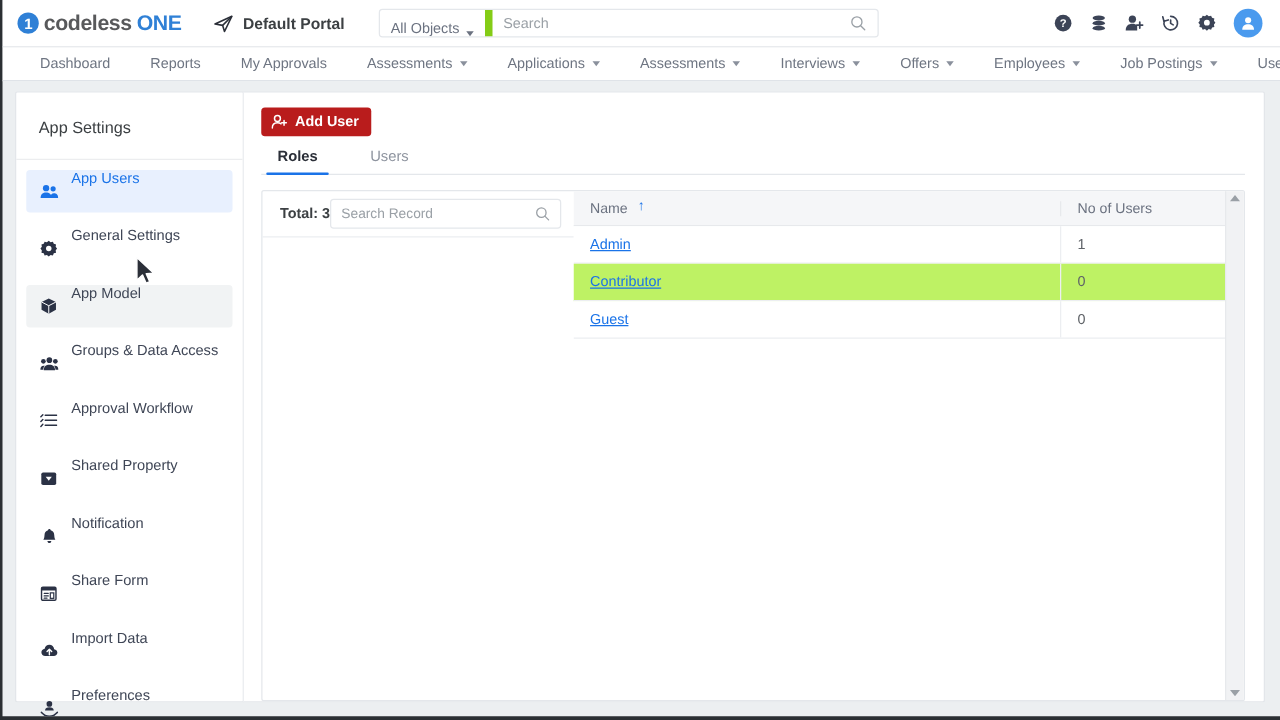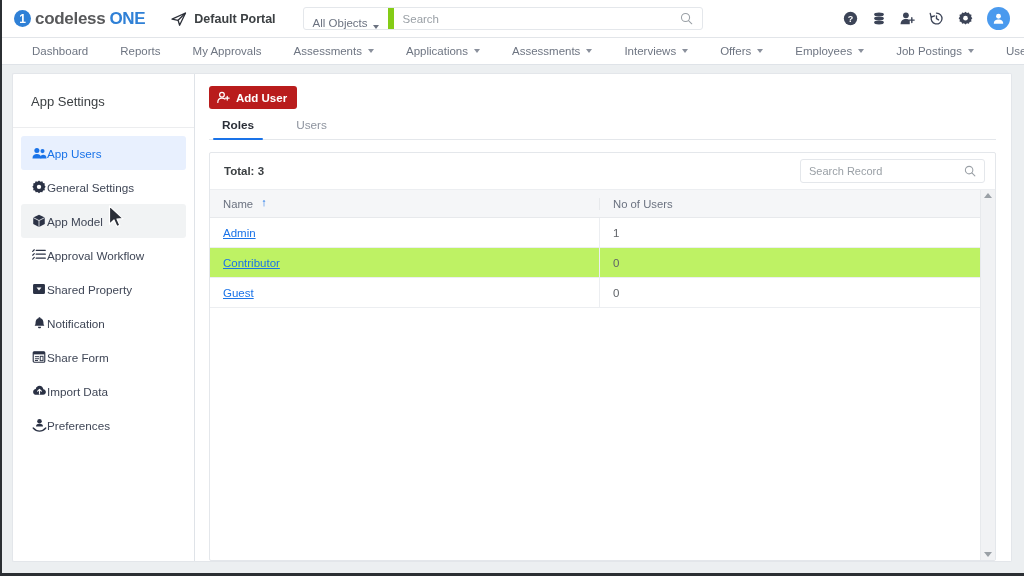--- a/index.html
+++ b/index.html
@@ -169,27 +169,27 @@
   }
   .sb-title {
     font-size: 13px;
     color: #3c4043;
     padding: 20px 0 18px 18px;
     border-bottom: 1px solid #ecedef;
   }
   .sb-list { padding: 8px 8px 0 8px; }
   .sb-item {
     display: flex;
-    align-items: center;
+    gap: 10px;
     height: 34px;
     padding-left: 10px;
     border-radius: 3px;
     font-size: 11.7px;
     color: #3f4656;
-    margin-bottom: 0px;
+    margin-bottom: 12px;
   }
   .sb-item .ico { width: 16px; display: flex; align-items: center; justify-content: center; }
   .sb-item.active { background: #e8f0fe; color: #1a73e8; }
   .sb-item.hover { background: #f1f3f4; }
 
   
   .main {
     flex: 1;
     background: #fff;
     border: 1px solid #e3e6ea;
@@ -239,21 +239,21 @@
     background: #1a73e8;
     border-radius: 2px;
   }
 
   .card {
     margin-top: 12px;
     border: 1px solid #e4e7eb;
     border-radius: 2px;
     flex: 1;
     display: flex;
-    flex-direction: column;
+    flex-direction: row;
     min-height: 0;
     position: relative;
   }
 
   .card-top {
     height: 37px;
     display: flex;
     align-items: center;
     padding: 0 10px 0 14px;
     border-bottom: 1px solid #eceef1;
@@ -505,20 +505,33 @@
           <span class="ico">
             <svg width="14" height="14" viewBox="0 0 16 16">
               <path d="M8 0.8 L14.6 4.1 L14.6 11.3 L8 14.8 L1.4 11.3 L1.4 4.1 Z" fill="#2b3245"></path>
               <path d="M1.4 4.1 L8 7.5 L14.6 4.1" fill="none" stroke="#fff" stroke-width="0.9"></path>
               <path d="M8 7.5 L8 14.8" fill="none" stroke="#fff" stroke-width="0.9"></path>
             </svg>
           </span>
           <span>App Model</span>
         </div>
 
+        <div class="sb-item">
+          <span class="ico">
+            <svg width="15" height="15" viewBox="0 0 16 16">
+              <circle cx="8" cy="4.4" r="2.4" fill="#2b3245"></circle>
+              <circle cx="2.9" cy="5.4" r="2.0" fill="#2b3245"></circle>
+              <circle cx="13.1" cy="5.4" r="2.0" fill="#2b3245"></circle>
+              <path d="M3.2 13.0 C3.2 9.7 5.1 8.4 8 8.4 C10.9 8.4 12.8 9.7 12.8 13.0 Z" fill="#2b3245"></path>
+              <path d="M0.3 12.6 C0.3 10.1 1.3 9.1 3.1 9.1 L4.2 9.1 C3.2 9.9 2.8 11.2 2.8 12.6 Z" fill="#2b3245"></path>
+              <path d="M15.7 12.6 C15.7 10.1 14.7 9.1 12.9 9.1 L11.8 9.1 C12.8 9.9 13.2 11.2 13.2 12.6 Z" fill="#2b3245"></path>
+            </svg>
+          </span>
+          <span>Groups &amp; Data Access</span>
+        </div>
 
         <div class="sb-item">
           <span class="ico">
             <svg width="14" height="14" viewBox="0 0 16 16">
               <path d="M0.8 3.9 L2.6 2.0 M0.8 8.3 L2.6 6.4 M0.8 12.7 L2.6 10.8" stroke="#2b3245" stroke-width="1.3" stroke-linecap="round"></path>
               <path d="M4.8 2.6 L15.2 2.6 M4.8 7.1 L15.2 7.1 M4.8 11.6 L15.2 11.6" stroke="#2b3245" stroke-width="1.4" stroke-linecap="round"></path>
             </svg>
           </span>
           <span>Approval Workflow</span>
         </div>

